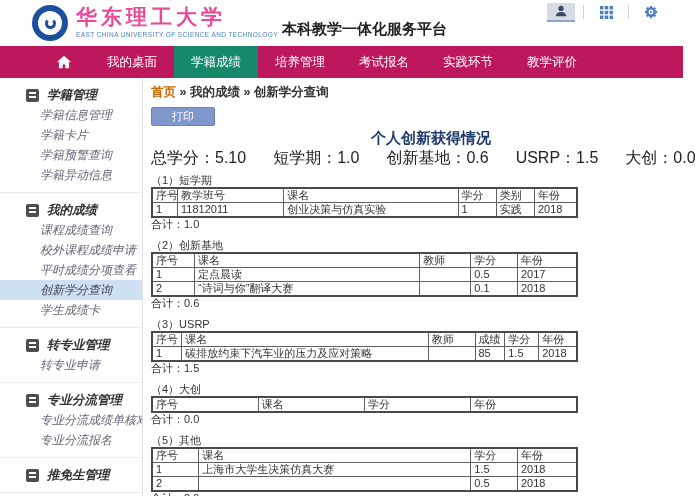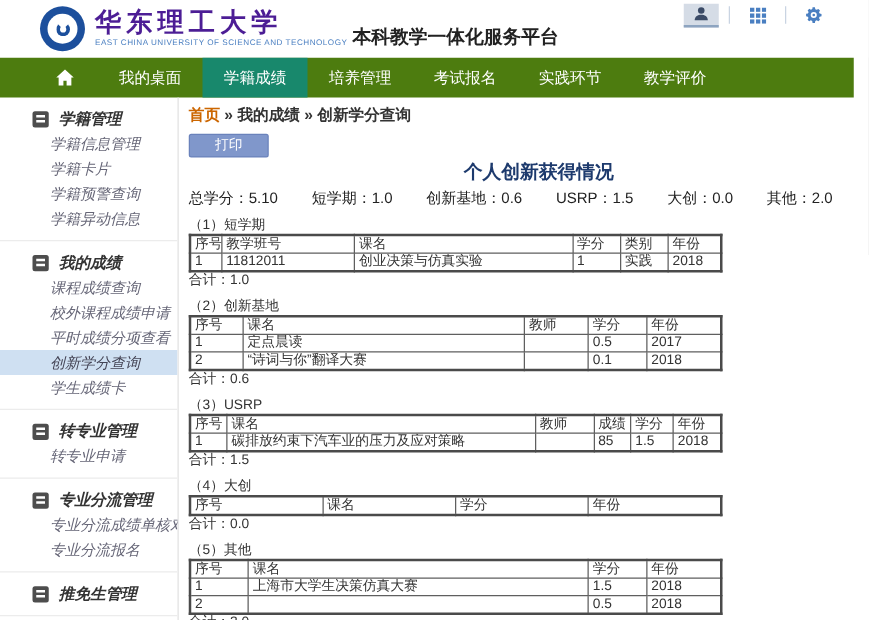--- a/index.html
+++ b/index.html
@@ -8,49 +8,49 @@
     width:695px; height:496px; position:relative; overflow:hidden;
     background:#ffffff; font-family:"Liberation Sans","DejaVu Sans",sans-serif;
     margin:0 auto; color:#333;
   }
   
   .hdr { height:46px; display:flex; align-items:center; padding-left:32px; background:#fff; position:relative; }
   .logo { width:36px; height:36px; border-radius:50%; background:#1c4f9c; display:flex; align-items:center; justify-content:center; flex:0 0 auto; }
   .logo-inner { width:24px; height:24px; border-radius:50%; background:#fff; display:flex; align-items:center; justify-content:center; }
   .logo-u { width:11px; height:11px; border:3px solid #1c4f9c; border-top-color:transparent; border-radius:50%; }
   .uni { margin-left:8px; display:flex; flex-direction:column; justify-content:center; }
-  .uni-cn { font-family:Liberation Sans, sans-serif; font-weight:bold; font-size:21px; color:#4c1d95; letter-spacing:4px; line-height:24px; }
+  .uni-cn { font-family:Liberation Mono, monospace; font-weight:bold; font-size:21px; color:#ec4899; letter-spacing:4px; line-height:24px; }
   .uni-en { font-size:6.5px; color:#4a7fc1; letter-spacing:0.4px; line-height:8px; white-space:nowrap; }
   .platform { font-size:15px; font-weight:bold; color:#222; margin-left:4px; align-self:flex-end; padding-bottom:7px; }
   .hdr-icons { position:absolute; right:30px; top:2px; display:flex; align-items:center; height:20px; }
   .icon-tile { width:28px; height:19px; display:flex; align-items:center; justify-content:center; cursor:pointer; }
   .icon-tile.pressed { background:#d5dce6; border-bottom:2px solid #8da4c0; }
   .vdiv { width:1px; height:14px; background:#c9d4e2; margin:0 8px; }
   
-  .nav { height:32px; background:#4d7c0f; display:flex; align-items:stretch; padding-left:26px; width:683px; }
+  .nav { height:32px; background:#be185d; display:flex; align-items:stretch; padding-left:38px; width:683px; }
   .home-tab { width:52px; display:flex; align-items:center; justify-content:center; cursor:pointer; }
   .nav-tab { padding:0 17px; line-height:32px; color:#fff; font-size:12.5px; cursor:pointer; white-space:nowrap; }
   .nav-tab.active { background:#18886c; }
   
   .bodywrap { display:flex; height:418px; }
   .sidebar { width:143px; flex:0 0 auto; border-right:1px solid #e2e2e2; overflow:hidden;font-style:italic; }
   .sb-section { padding:7px 0 7px; border-bottom:1px solid #ececec; }
   .sb-title { display:flex; align-items:center; gap:8px; padding-left:26px; font-weight:bold; color:#333; font-size:12.5px; line-height:20px; cursor:pointer; }
   .sb-icon { width:13px; height:13px; background:#4d4d4d; border-radius:2px; position:relative; flex:0 0 auto; }
   .sb-icon::after { content:""; position:absolute; left:3px; right:3px; top:3px; height:2px; background:#fff; box-shadow:0 4px 0 #fff; }
   .sb-item { padding-left:40px; line-height:20px; color:#667; font-size:12px; cursor:pointer; white-space:nowrap; }
   .sb-item.active { background:#cfe0f2; color:#445; }
   
   .main { flex:1; padding:6px 0 0 8px; overflow:hidden; font-size:11px; }
   .breadcrumb { font-size:12.5px; font-weight:bold; color:#333; margin-bottom:6px; }
   .bc-home { color:#c60; cursor:pointer; }
   .bc-sep { color:#333; }
   .print-btn { display:inline-block; background:#8097cb; color:#fff; font-size:11px; line-height:15px; padding:1px 20px; border:1px solid #6a82bb; border-radius:2px; cursor:pointer; margin-bottom:2px; }
   .page-title { width:560px; text-align:center; font-weight:bold; font-size:15px; color:#1d3a6d; line-height:20px; margin-bottom:2px; }
-  .summary { display:flex; gap:27px; font-size:12px; color:#222; line-height:16px; margin-bottom:8px; white-space:nowrap; }
+  .summary { display:flex; gap:27px; font-size:16px; color:#222; line-height:16px; margin-bottom:8px; white-space:nowrap;justify-content:space-between; }
   .tbl-label { font-size:11px; line-height:13px; color:#333; }
   table.credit { border-collapse:collapse; width:427px; table-layout:fixed; border:2px solid #4a4a4a; }
   table.credit th, table.credit td {
     border:1px solid #5f5f5f; font-weight:normal; text-align:left;
     padding:0 3px; height:13px; font-size:11px; line-height:13px;
     overflow:hidden; white-space:nowrap; color:#333;
   }
   table.credit th { height:14px; }
   .tbl-total { font-size:11px; line-height:13px; margin-bottom:8px; color:#333; }
 </style>

